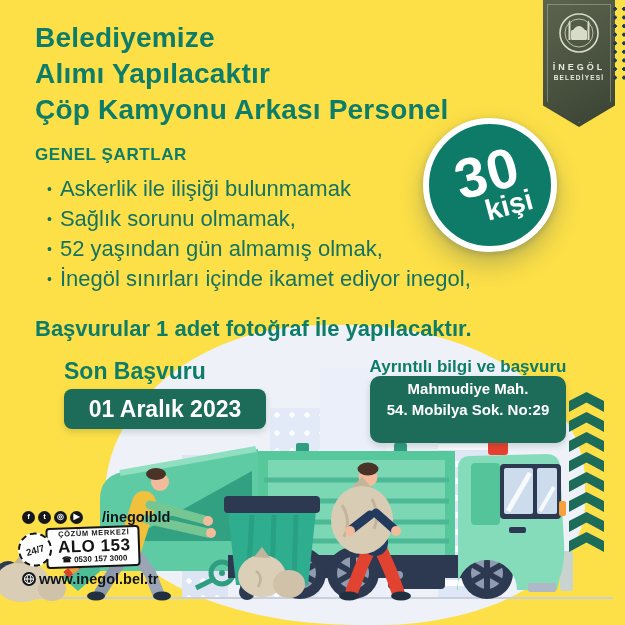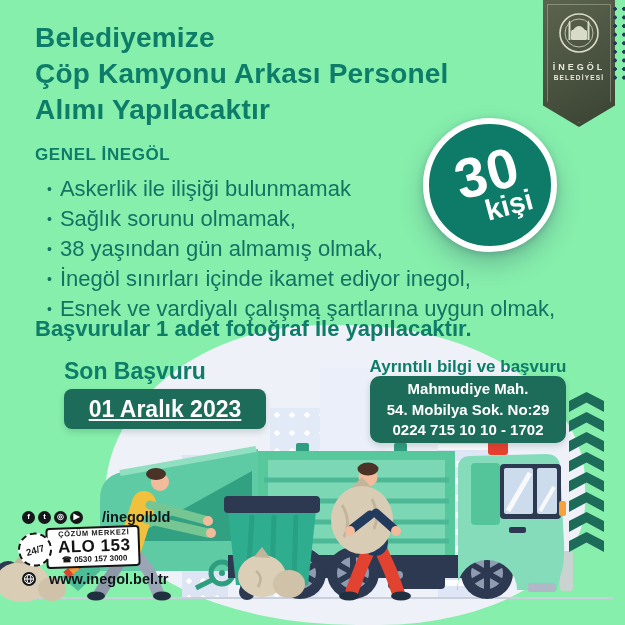--- a/index.html
+++ b/index.html
@@ -1,17 +1,17 @@
 <!DOCTYPE html>
 <html><head>
 <meta charset="utf-8">
 <style>
   html,body{margin:0;padding:0;background:#fff;}
   #poster{
-    position:relative;width:625px;height:625px;background:#86efac;overflow:hidden;
+    position:relative;width:625px;height:625px;background:#fde047;overflow:hidden;
     font-family:"Liberation Sans", sans-serif;
   }
   
   .bg-blob{position:absolute;left:105px;top:325px;width:480px;height:300px;background:#eef1f8;
     border-radius:48% 52% 45% 55%/60% 55% 42% 45%;z-index:1;}
   .building{position:absolute;z-index:2;}
   .b1{left:182px;top:455px;width:46px;height:142px;background:#dde5f4;
     background-image:radial-gradient(circle at 7px 7px, rgba(255,255,255,.95) 2.5px, transparent 2.8px);
     background-size:14px 17px;}
   .b2{left:270px;top:408px;width:50px;height:189px;background:#e3eaf7;
@@ -52,21 +52,21 @@
     font-weight:bold;font-size:17px;letter-spacing:.6px;}
   .req-list{position:absolute;left:47px;top:174px;z-index:5;margin:0;padding:0;list-style:none;
     color:#147263;font-size:22px;line-height:29px;}
   .req-list li::before{content:"•";font-size:14px;margin-right:8px;vertical-align:2px;}
   .req-note{position:absolute;left:35px;top:316px;z-index:5;color:#0d7c68;font-weight:bold;font-size:22px;}
   
   .deadline-label{position:absolute;left:64px;top:358px;width:202px;text-align:left;z-index:5;
     color:#0d7c68;font-weight:bold;font-size:23px;}
   .deadline-btn{position:absolute;left:64px;top:389px;width:202px;height:40px;z-index:5;
     background:#1d6b59;border-radius:8px;color:#fff;font-weight:bold;font-size:23px;
-    display:flex;align-items:center;justify-content:center;box-shadow:0 3px 6px rgba(30,60,55,.18);text-decoration:underline;}
+    display:flex;align-items:center;justify-content:center;box-shadow:0 3px 6px rgba(30,60,55,.18);}
   
   .contact-heading{position:absolute;left:368px;top:357px;width:200px;text-align:center;z-index:5;
     color:#0d7c68;font-weight:bold;font-size:17px;}
   .contact-box{position:absolute;left:370px;top:376px;width:196px;height:67px;z-index:5;
     background:#1d6b59;border-radius:10px;color:#fff;font-weight:bold;font-size:15px;
     line-height:20.5px;text-align:center;padding-top:3px;box-sizing:border-box;
     box-shadow:0 3px 6px rgba(30,60,55,.18);}
   
   .chevrons{position:absolute;left:569px;top:392px;z-index:6;}
   .chev{width:35px;height:20px;background:#1d6b59;margin-bottom:0;
@@ -78,41 +78,41 @@
   .social-handle{margin-left:16px;color:#101418;font-weight:bold;font-size:14.5px;}
   .alo-wrap{position:absolute;left:18px;top:527px;z-index:8;display:flex;align-items:center;transform:rotate(-2deg);}
   .badge247{width:30px;height:30px;border:2px dashed #141414;border-radius:50%;background:#fff;
     display:flex;align-items:center;justify-content:center;font-size:9.5px;font-weight:bold;
     color:#141414;transform:rotate(-14deg);margin-right:-6px;z-index:2;}
   .alo-box{border:2.5px solid #141414;border-radius:4px;background:#fff;padding:1px 8px 2px 10px;
     text-align:center;line-height:1.05;}
   .alo-top{font-size:7.5px;font-weight:bold;letter-spacing:.6px;color:#141414;}
   .alo-main{font-size:17px;font-weight:bold;letter-spacing:.5px;color:#141414;}
   .alo-phone{font-size:8px;font-weight:bold;color:#141414;}
-  .web-row{position:absolute;left:22px;top:571px;z-index:8;display:flex;align-items:center;gap:13px;}
+  .web-row{position:absolute;left:22px;top:571px;z-index:8;display:flex;align-items:center;gap:3px;}
   .web-text{color:#101418;font-weight:bold;font-size:14.5px;}
   
   .illus{position:absolute;left:0;top:425px;width:625px;height:200px;z-index:3;}
 </style>
 </head>
 <body>
 
 <div id="poster">
 
   <div class="bg-blob"></div>
   <div class="building b1"></div>
   <div class="building b2"></div>
   <div class="building b3"></div>
   <div class="building b4"></div>
   <div class="ground-line"></div>
 
   <div class="title">
     <div>Belediyemize</div>
+    <div>Alımı Yapılacaktır</div>
     <div>Çöp Kamyonu Arkası Personel</div>
-    <div>Alımı Yapılacaktır</div>
   </div>
 
   <div class="ribbon">
     <div class="ribbon-inner"></div>
     <svg class="ribbon-emblem" width="42" height="46" viewBox="0 0 42 46">
       <circle cx="21" cy="23" r="19" fill="none" stroke="#d8dbc8" stroke-width="1.6"></circle>
       <circle cx="21" cy="23" r="14" fill="none" stroke="#d8dbc8" stroke-width="0.8"></circle>
       <rect x="13" y="20" width="16" height="10" rx="1.5" fill="#d8dbc8"></rect>
       <path d="M15 20 Q21 12 27 20 Z" fill="#d8dbc8"></path>
       <rect x="10.5" y="13" width="2" height="17" fill="#d8dbc8"></rect>
@@ -125,38 +125,36 @@
   </div>
   <div class="dots-col"></div>
 
   <div class="badge">
     <div class="badge-rot">
       <div class="badge-count">30</div>
       <div class="badge-unit">kişi</div>
     </div>
   </div>
 
-  <div class="section-heading">GENEL İNEGÖL</div>
+  <div class="section-heading">GENEL ŞARTLAR</div>
   <ul class="req-list">
     <li>Askerlik ile ilişiği bulunmamak</li>
     <li>Sağlık sorunu olmamak,</li>
-    <li>38 yaşından gün almamış olmak,</li>
+    <li>52 yaşından gün almamış olmak,</li>
     <li>İnegöl sınırları içinde ikamet ediyor inegol,</li>
-    <li>Esnek ve vardiyalı çalışma şartlarına uygun olmak,</li>
   </ul>
   <div class="req-note">Başvurular 1 adet fotoğraf İle yapılacaktır.</div>
 
   <div class="deadline-label">Son Başvuru</div>
   <div class="deadline-btn">01 Aralık 2023</div>
 
   <div class="contact-heading">Ayrıntılı bilgi ve başvuru için;</div>
   <div class="contact-box">
     <div>Mahmudiye Mah.</div>
     <div>54. Mobilya Sok. No:29</div>
-    <div>0224 715 10 10 - 1702</div>
   </div>
 
   <div class="chevrons">
     <div class="chev"></div>
     <div class="chev"></div>
     <div class="chev"></div>
     <div class="chev"></div>
     <div class="chev"></div>
     <div class="chev"></div>
     <div class="chev"></div>

